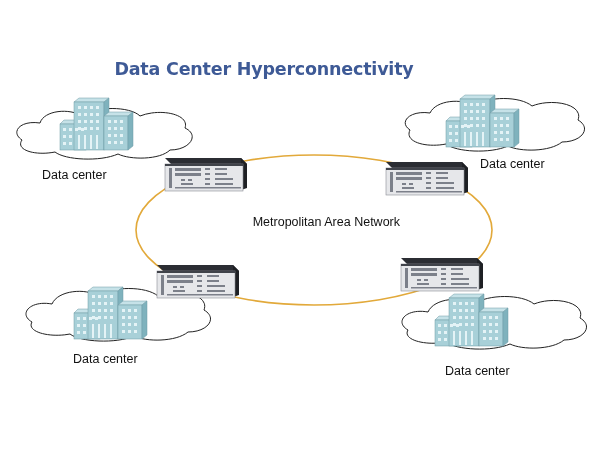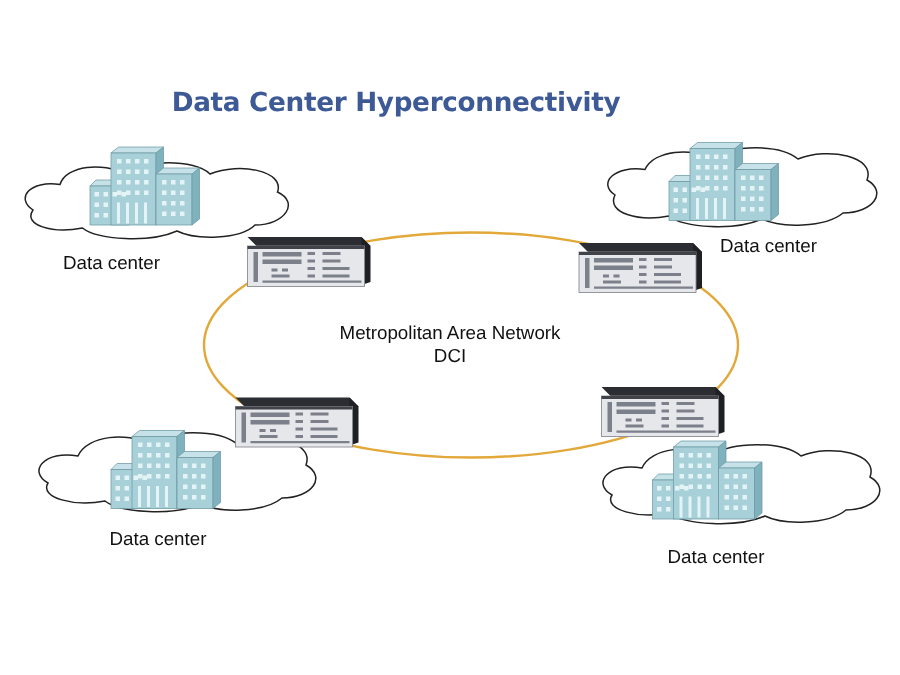--- a/index.html
+++ b/index.html
@@ -1,20 +1,20 @@
 <!DOCTYPE html>
 <html><head>
 <meta charset="utf-8">
 <style>
   html, body { margin: 0; padding: 0; background: #ffffff; }
   body { width: 600px; height: 450px; position: relative; overflow: hidden; font-family: "Liberation Sans", sans-serif; }
   .title { position: absolute; left: 0; width: 528px; top: 59px; text-align: center; font-family: "DejaVu Sans", sans-serif; font-weight: bold; font-size: 17.5px; color: #3e5a96; letter-spacing: -0.2px; }
   svg.diagram { position: absolute; left: 0; top: 0; }
   .label { position: absolute; font-size: 12.5px; color: #111; white-space: nowrap; }
-  .center-text { position: absolute; left: 200px; width: 200px; top: 215px; text-align: center; font-size: 12.5px; line-height: 15px; color: #111; }
+  .center-text { position: absolute; left: 200px; width: 200px; top: 215px; text-align: right; font-size: 12.5px; line-height: 15px; color: #111; }
 </style>
 </head>
 <body>
 
 <div class="title">Data Center Hyperconnectivity</div>
 
 <svg class="diagram" width="600" height="450" viewBox="0 0 600 450">
   <defs>
 
     <g id="building">
@@ -117,14 +117,13 @@
   <use href="#router" x="399" y="258"></use>
 </svg>
 
 <div class="label" style="left:42px; top:168px;">Data center</div>
 <div class="label" style="left:480px; top:157px;">Data center</div>
 <div class="label" style="left:73px; top:352px;">Data center</div>
 <div class="label" style="left:445px; top:364px;">Data center</div>
 
 <div class="center-text">
   <div>Metropolitan Area Network</div>
-  <div>DCI</div>
 </div>
 
 </body></html>

